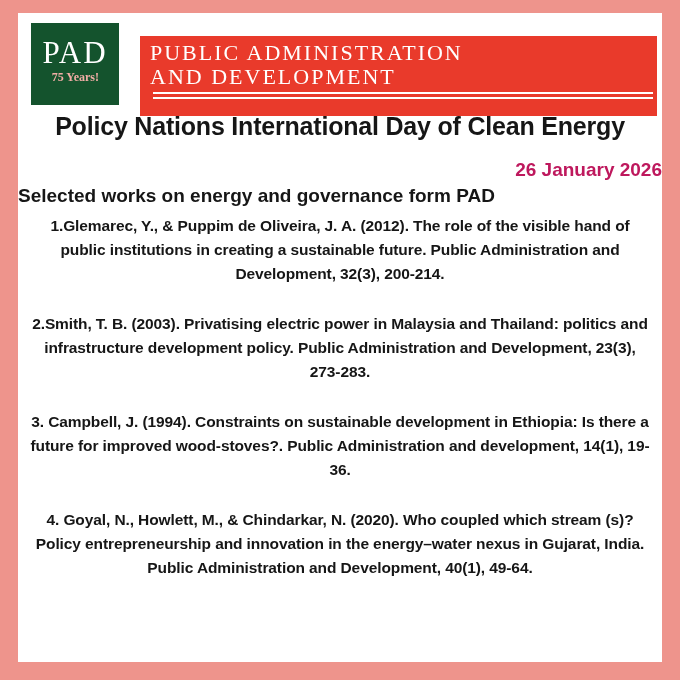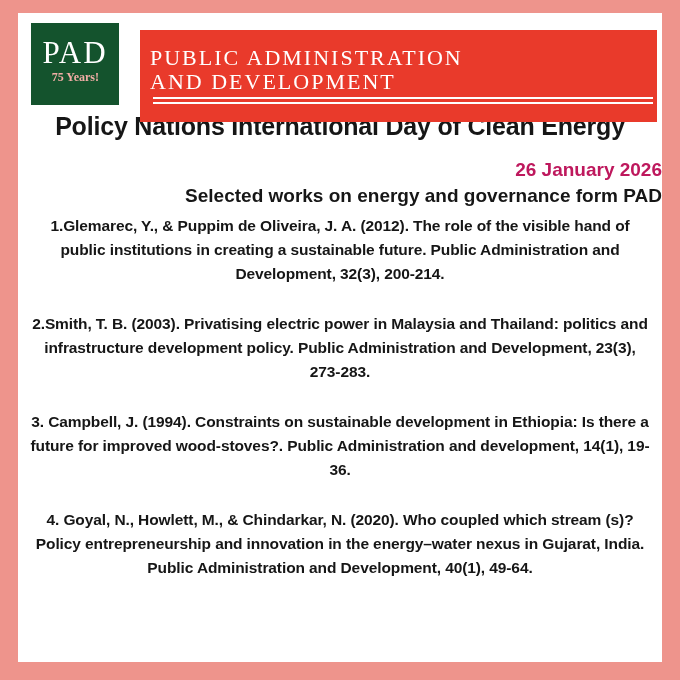--- a/index.html
+++ b/index.html
@@ -50,26 +50,26 @@
     font-weight: bold;
     font-size: 12px;
     color: #f2aea6;
     text-align: right;
     padding-right: 20px;
     margin-top: 1px;
   }
   .banner {
     position: absolute;
     left: 122px;
-    top: 17px;
+    top: 23px;
     width: 517px;
-    height: 92px;
+    height: 80px;
     background: #e93a2b;
     box-sizing: border-box;
-    padding: 16px 0 0 10px;
+    padding: 5px 0 0 10px;
   }
   .banner-line {
     display: block;
     font-family: "Liberation Serif", serif;
     font-size: 22px;
     line-height: 24px;
     letter-spacing: 2px;
     color: #ffffff;
     white-space: nowrap;
   }
@@ -94,21 +94,21 @@
   .date-line {
     margin-top: 16px;
     text-align: right;
     font-size: 19px;
     line-height: 24px;
     font-weight: bold;
     color: #be185d;
   }
   .subtitle {
     margin-top: 2px;
-    text-align: right;
+    text-align: left;
     font-size: 19px;
     line-height: 24px;
     font-weight: bold;
     color: #161616;
   }
   .references {
     margin-top: 6px;
     padding: 0 12px;
   }
   .reference-item {

